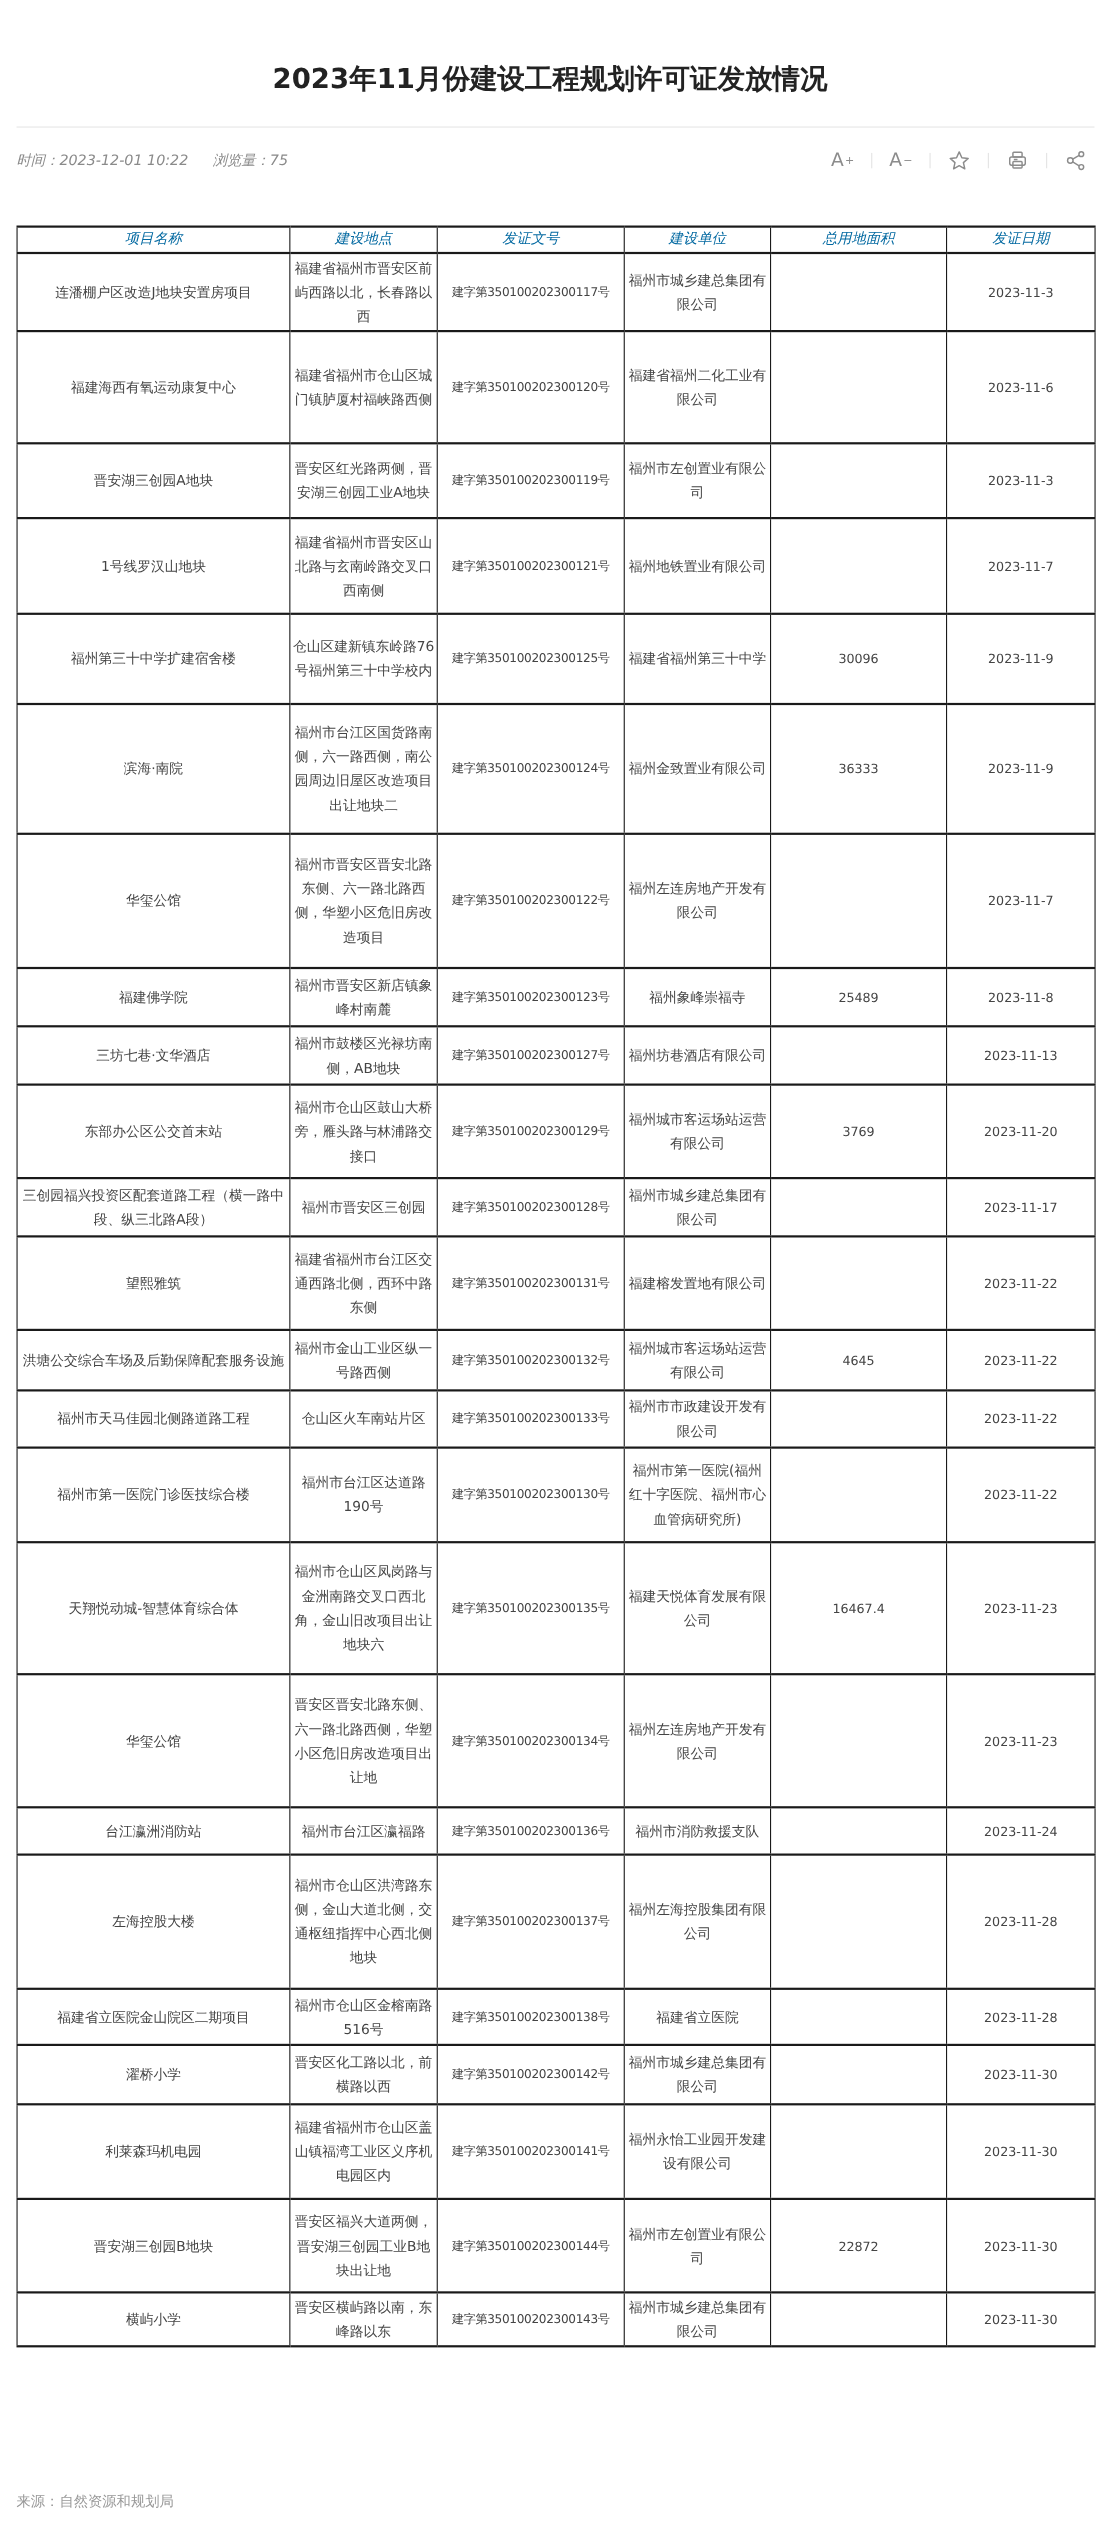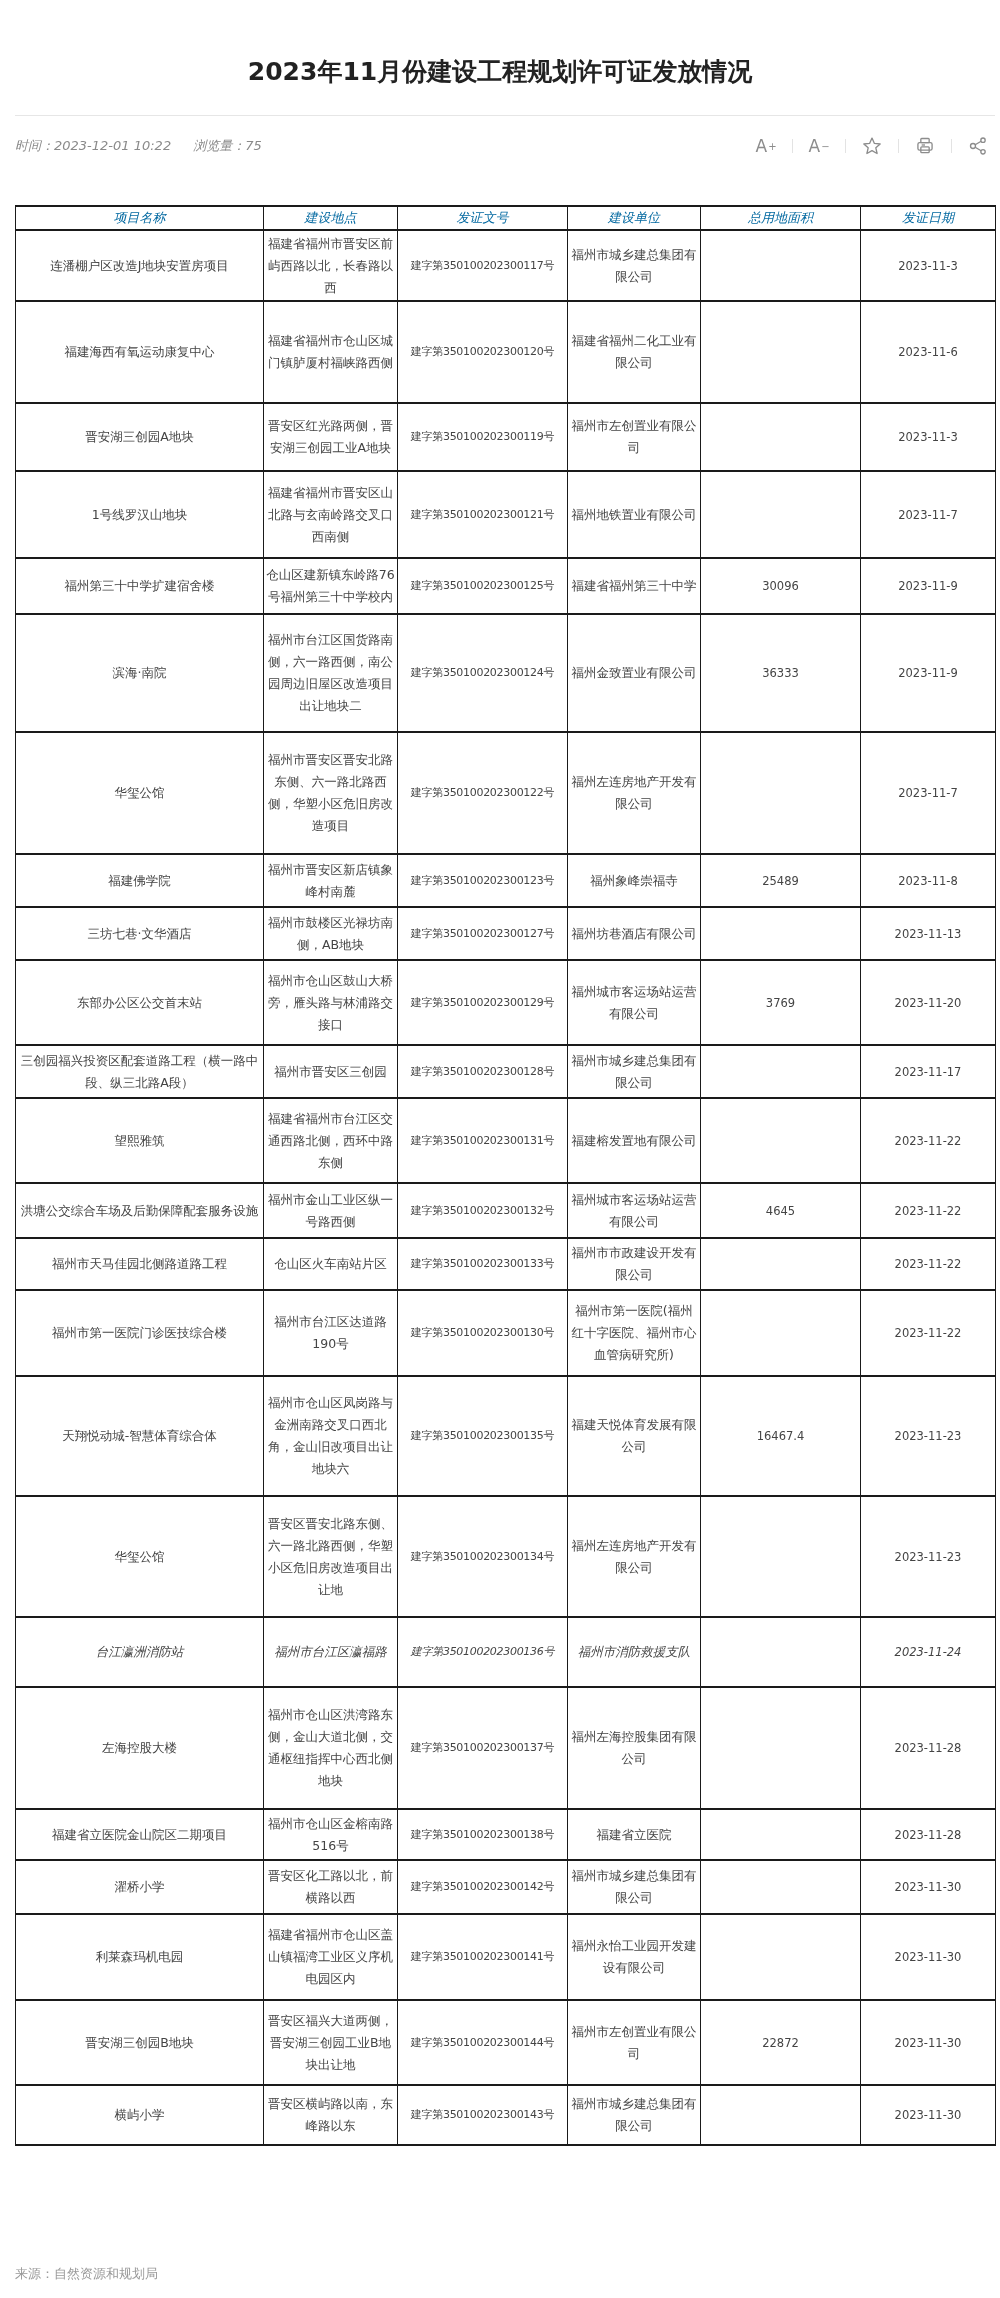--- a/index.html
+++ b/index.html
@@ -112,21 +112,21 @@
         <td class="num">2023-11-3</td>
       </tr>
       <tr style="height: 87px;">
         <td>1号线罗汉山地块</td>
         <td>福建省福州市晋安区山北路与玄南岭路交叉口西南侧</td>
         <td class="lic">建字第350100202300121号</td>
         <td>福州地铁置业有限公司</td>
         <td class="num"></td>
         <td class="num">2023-11-7</td>
       </tr>
-      <tr style="height: 56px;">
+      <tr style="height: 82px;">
         <td>福州第三十中学扩建宿舍楼</td>
         <td>仓山区建新镇东岭路76号福州第三十中学校内</td>
         <td class="lic">建字第350100202300125号</td>
         <td>福建省福州第三十中学</td>
         <td class="num">30096</td>
         <td class="num">2023-11-9</td>
       </tr>
       <tr style="height: 118px;">
         <td>滨海·南院</td>
         <td>福州市台江区国货路南侧，六一路西侧，南公园周边旧屋区改造项目出让地块二</td>
@@ -216,21 +216,21 @@
         <td class="num">2023-11-23</td>
       </tr>
       <tr style="height: 121px;">
         <td>华玺公馆</td>
         <td>晋安区晋安北路东侧、六一路北路西侧，华塑小区危旧房改造项目出让地</td>
         <td class="lic">建字第350100202300134号</td>
         <td>福州左连房地产开发有限公司</td>
         <td class="num"></td>
         <td class="num">2023-11-23</td>
       </tr>
-      <tr style="height: 70px; font-style: italic;">
+      <tr style="height: 43px;">
         <td>台江瀛洲消防站</td>
         <td>福州市台江区瀛福路</td>
         <td class="lic">建字第350100202300136号</td>
         <td>福州市消防救援支队</td>
         <td class="num"></td>
         <td class="num">2023-11-24</td>
       </tr>
       <tr style="height: 122px;">
         <td>左海控股大楼</td>
         <td>福州市仓山区洪湾路东侧，金山大道北侧，交通枢纽指挥中心西北侧地块</td>
@@ -264,21 +264,21 @@
         <td class="num">2023-11-30</td>
       </tr>
       <tr style="height: 85px;">
         <td>晋安湖三创园B地块</td>
         <td>晋安区福兴大道两侧，晋安湖三创园工业B地块出让地</td>
         <td class="lic">建字第350100202300144号</td>
         <td>福州市左创置业有限公司</td>
         <td class="num">22872</td>
         <td class="num">2023-11-30</td>
       </tr>
-      <tr style="height: 60px;">
+      <tr style="height: 49px;">
         <td>横屿小学</td>
         <td>晋安区横屿路以南，东峰路以东</td>
         <td class="lic">建字第350100202300143号</td>
         <td>福州市城乡建总集团有限公司</td>
         <td class="num"></td>
         <td class="num">2023-11-30</td>
       </tr>
     </tbody>
 </table>
 

